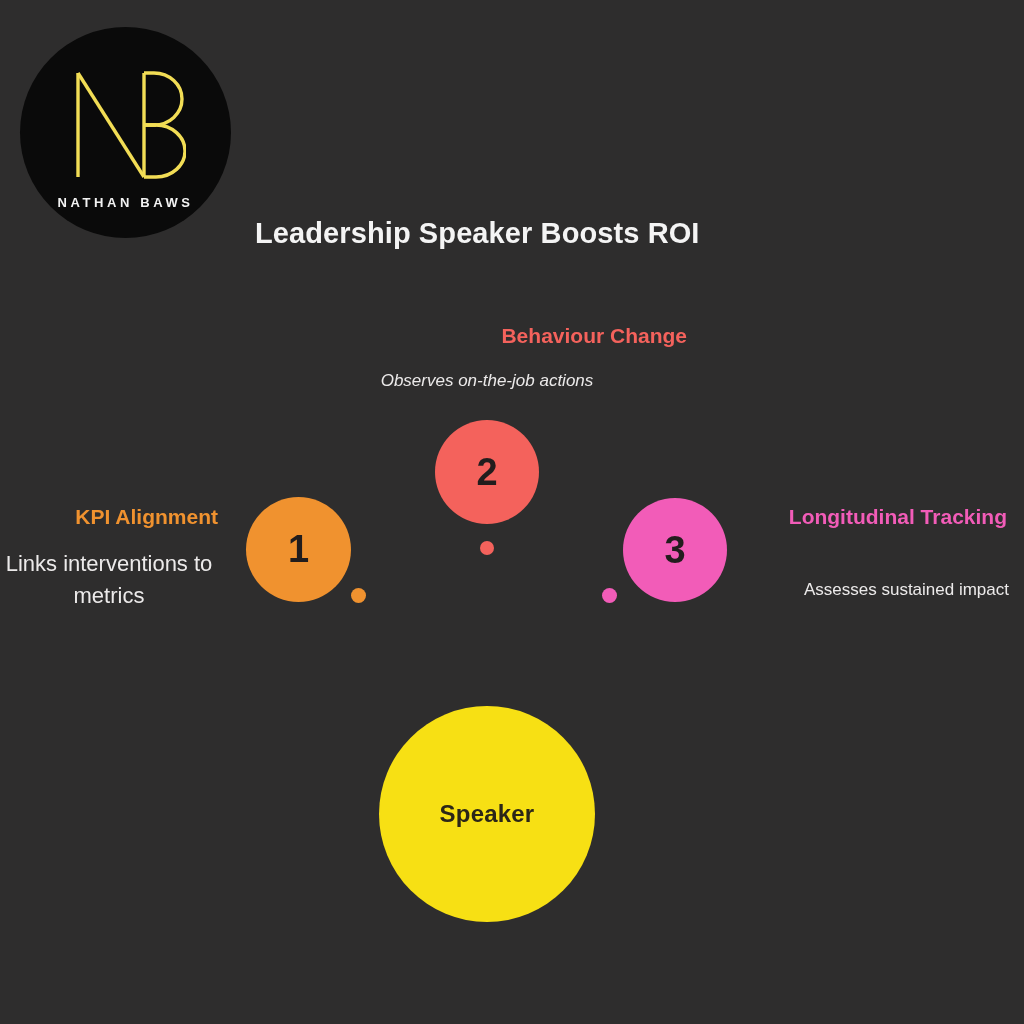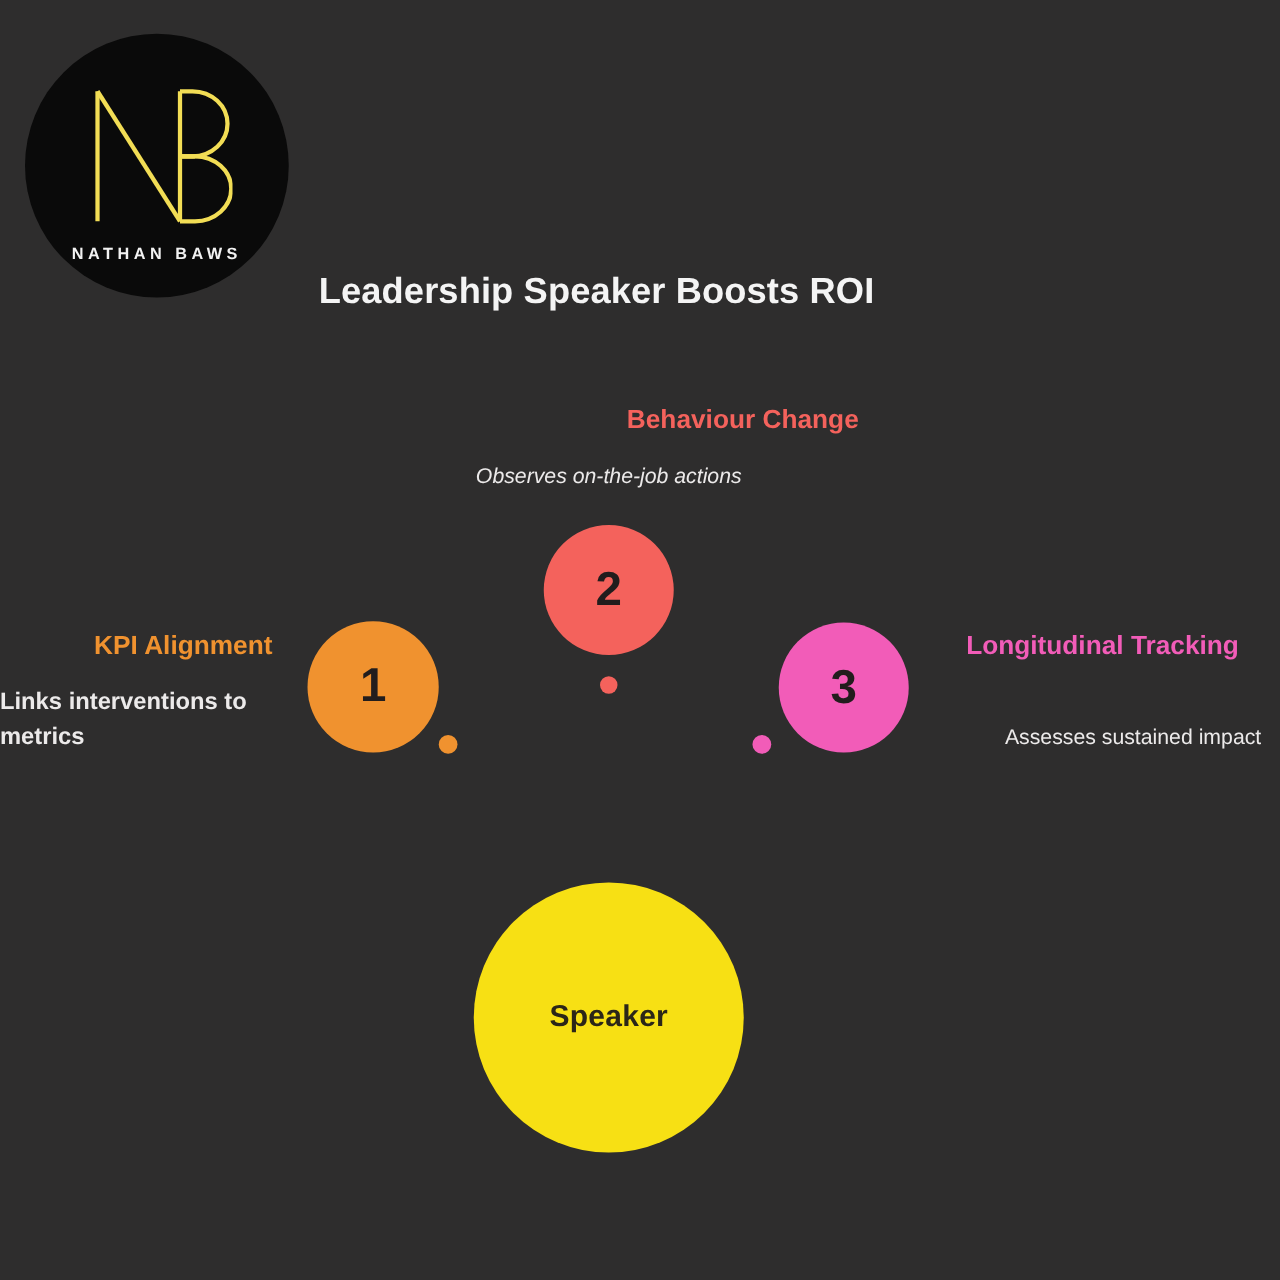--- a/index.html
+++ b/index.html
@@ -95,25 +95,25 @@
     width: 218px;
     text-align: right;
     color: #f0922f;
     font-size: 21px;
     font-weight: 700;
   }
   .node1-desc {
     position: absolute;
     left: 0; top: 548px;
     width: 218px;
-    text-align: left;
+    text-align: center;
     color: #eceaea;
-    font-size: 19px;
+    font-size: 22px;
     line-height: 1.45;
-    font-weight: 700;
+    font-weight: 400;
   }
 
   
   .node2-circle {
     left: 435px; top: 420px;
     width: 104px; height: 104px;
     background: #f4625c;
     font-size: 38px;
   }
   .node2-dot {
@@ -150,21 +150,21 @@
   }
   .node3-dot {
     left: 602px; top: 588px;
     width: 15px; height: 15px;
     background: #f25cb8;
   }
   .node3-heading {
     position: absolute;
     left: 757px; top: 501px;
     width: 250px;
-    text-align: center;
+    text-align: right;
     color: #f25cb8;
     font-size: 21px;
     font-weight: 700;
     line-height: 1.5;
   }
   .node3-desc {
     position: absolute;
     left: 757px; top: 578px;
     width: 252px;
     text-align: right;

